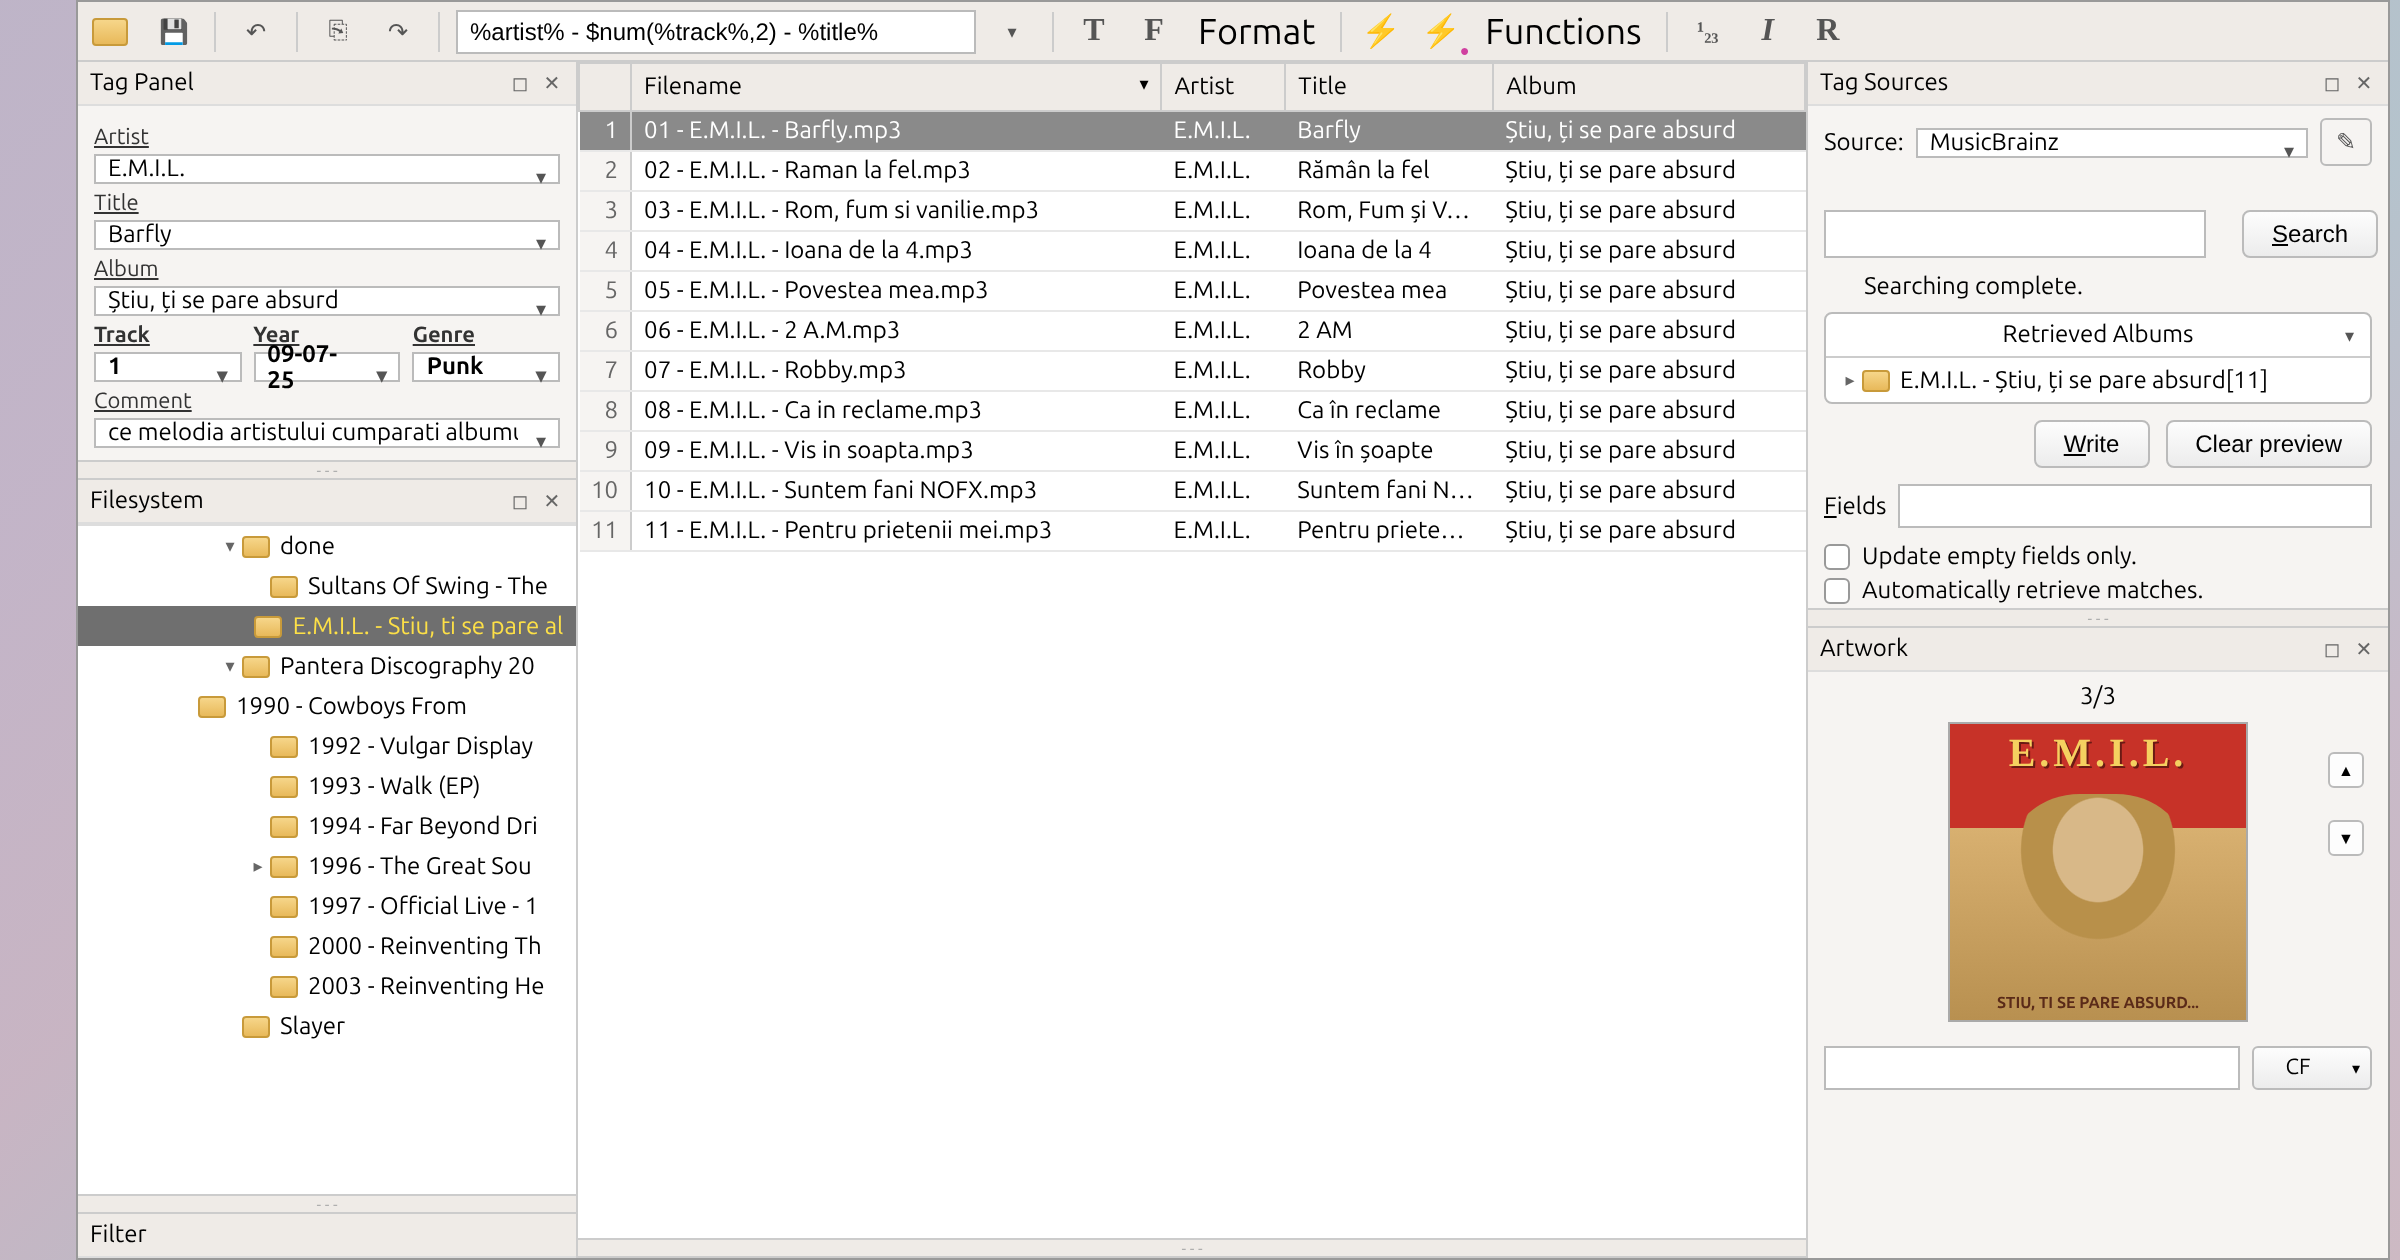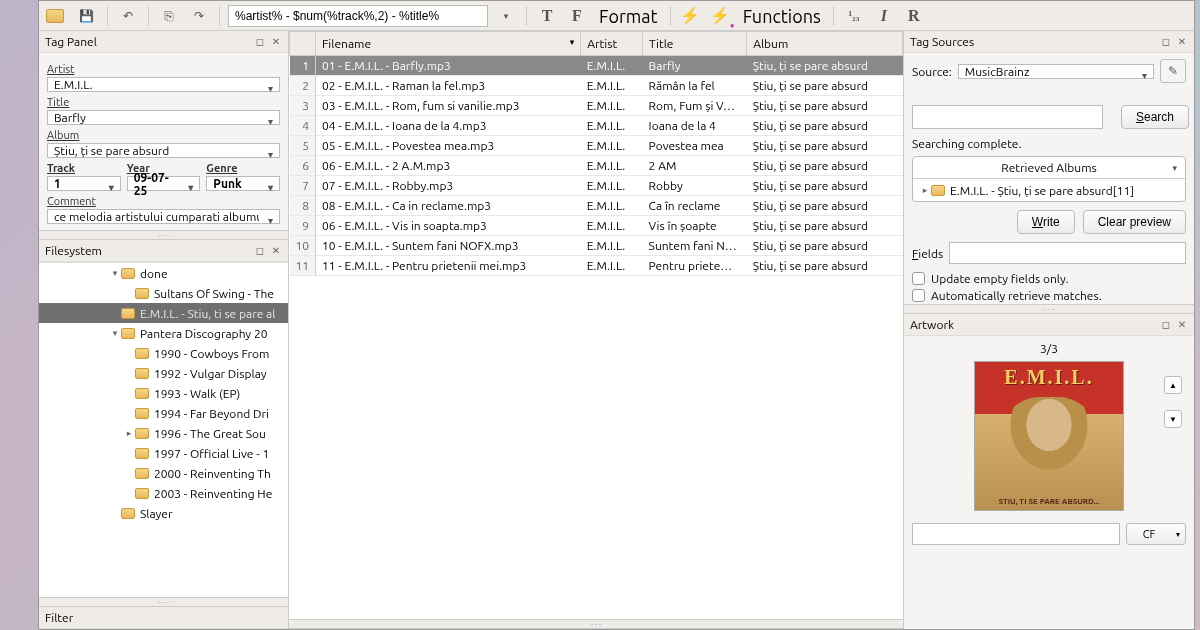--- a/index.html
+++ b/index.html
@@ -20,37 +20,37 @@
   .panel-head .spacer { flex: 1; }
   .panel-head .ico { width: 12px; height: 12px; margin-left: 4px; display: inline-flex; align-items: center; justify-content: center; font-size: 10px; color: #666; cursor: pointer; }
   .panel-body { padding: 6px 8px; background: #f6f4f2; }
   .field-label { font-size: 11px; text-decoration: underline; text-decoration-thickness: 1px; text-underline-offset: 1px; color: #333; margin: 4px 0 2px; display: block; }
   .combo { width: 100%; height: 15px; border: 1px solid #bbb; background: #fff; padding: 0 20px 0 6px; font-size: 12px; position: relative; display: flex; align-items: center; }
   .combo::after { content: "▾"; position: absolute; right: 6px; top: 5px; color: #555; font-size: 10px; }
   .row3 { display: flex; gap: 6px; }
   .row3 > div { flex: 1; font-weight: bold; }
   .tree { background: #fff; border-top: 1px solid #ddd; flex: 1; overflow: auto; font-size: 12px; }
   .tree-row { display: flex; align-items: center; height: 20px; padding-left: 8px; white-space: nowrap; }
-  .tree-row.sel { background: #6f6f6f; color: #e5e5e5; }
+  .tree-row.sel { background: #6f6f6f; color: #fde047; justify-content: center; }
   .folder-ico { width: 14px; height: 11px; background: linear-gradient(#f6d68a, #e8b95a); border: 1px solid #c89a3a; border-radius: 2px; margin-right: 5px; flex-shrink: 0; }
   .expander { width: 12px; display: inline-block; text-align: center; color: #666; font-size: 9px; }
   .table-wrap { flex: 1; background: #fff; overflow: auto; }
   .tbl { width: 100%; border-collapse: collapse; font-size: 12px; }
   .tbl th { text-align: left; background: #efebe7; border: 1px solid #ccc; padding: 4px 6px; font-weight: normal; font-size: 12px; height: 24px; position: sticky; top: 0; }
   .tbl td { border-bottom: 1px solid #e8e8e8; padding: 3px 6px; height: 20px; white-space: nowrap; overflow: hidden; text-overflow: ellipsis; }
   .tbl td.num { text-align: right; color: #666; width: 24px; background: #f6f4f2; border-right: 1px solid #ccc; }
   .tbl tr.sel td { background: #8a8a8a; color: #fff; }
   .tbl tr.sel td.num { background: #8a8a8a; }
   .splitter { height: 10px; background: #efebe7; border-top: 1px solid #ccc; border-bottom: 1px solid #ccc; text-align: center; color: #aaa; font-size: 8px; line-height: 10px; cursor: row-resize; }
   .btn { height: 24px; padding: 0 14px; border: 1px solid #bbb; background: linear-gradient(#fdfdfd,#ececec); border-radius: 4px; font-size: 12px; cursor: pointer; }
   .src-row { display: flex; align-items: center; gap: 6px; padding: 6px 8px; }
   .src-row .combo { flex: 1; }
   .search-row { display: flex; gap: 18px; padding: 16px 8px 6px; }
   .search-input { flex: 1; height: 24px; border: 1px solid #bbb; background: #fff; padding: 0 6px; }
-  .status { padding: 2px 8px 6px; font-size: 12px; }
+  .status { padding: 2px 8px 6px; font-size: 12px; margin-left: 20px; }
   .retrieved { margin: 0 8px; border: 1px solid #bbb; background: #fff; border-radius: 4px; }
   .retrieved-head { height: 22px; border-bottom: 1px solid #ccc; display: flex; align-items: center; justify-content: center; padding: 0 8px; position: relative; }
   .retrieved-head::after { content: "▾"; position: absolute; right: 8px; font-size: 9px; color: #555; }
   .retrieved-row { display: flex; align-items: center; height: 22px; padding: 0 6px; }
   .btnrow { display: flex; justify-content: flex-end; gap: 8px; padding: 8px; }
   .fields-row { display: flex; align-items: center; gap: 6px; padding: 0 8px 6px; }
   .fields-row input { flex: 1; height: 22px; border: 1px solid #bbb; background: #fff; padding: 0 6px; }
   .chk-row { display: flex; align-items: center; gap: 6px; padding: 2px 8px; font-size: 12px; }
   .chk { width: 13px; height: 13px; border: 1px solid #999; background: #fff; border-radius: 3px; }
   .artwork-body { display: flex; flex-direction: column; align-items: center; padding: 6px; position: relative; }
@@ -172,21 +172,21 @@
           <div class="tree-row sel" style="padding-left: 70px;">
             <span class="expander"></span>
             <span class="folder-ico"></span>
             <span>E.M.I.L. - Stiu, ti se pare al</span>
           </div>
           <div class="tree-row" style="padding-left: 70px;">
             <span class="expander">▾</span>
             <span class="folder-ico"></span>
             <span>Pantera Discography 20</span>
           </div>
-          <div class="tree-row" style="padding-left: 84px;">
+          <div class="tree-row" style="padding-left: 48px;">
             <span class="expander"></span>
             <span class="folder-ico"></span>
             <span>1990 - Cowboys From</span>
           </div>
           <div class="tree-row" style="padding-left: 84px;">
             <span class="expander"></span>
             <span class="folder-ico"></span>
             <span>1992 - Vulgar Display</span>
           </div>
           <div class="tree-row" style="padding-left: 84px;">
@@ -295,21 +295,21 @@
               </tr>
               <tr>
                 <td class="num">8</td>
                 <td style="max-width:230px">08 - E.M.I.L. - Ca in reclame.mp3</td>
                 <td style="max-width:80px">E.M.I.L.</td>
                 <td style="max-width:85px">Ca în reclame</td>
                 <td style="max-width:130px">Știu, ți se pare absurd</td>
               </tr>
               <tr>
                 <td class="num">9</td>
-                <td style="max-width:230px">06 - E.M.I.L. - Vis in soapta.mp3</td>
+                <td style="max-width:230px">09 - E.M.I.L. - Vis in soapta.mp3</td>
                 <td style="max-width:80px">E.M.I.L.</td>
                 <td style="max-width:85px">Vis în șoapte</td>
                 <td style="max-width:130px">Știu, ți se pare absurd</td>
               </tr>
               <tr>
                 <td class="num">10</td>
                 <td style="max-width:230px">10 - E.M.I.L. - Suntem fani NOFX.mp3</td>
                 <td style="max-width:80px">E.M.I.L.</td>
                 <td style="max-width:85px">Suntem fani N…</td>
                 <td style="max-width:130px">Știu, ți se pare absurd</td>

